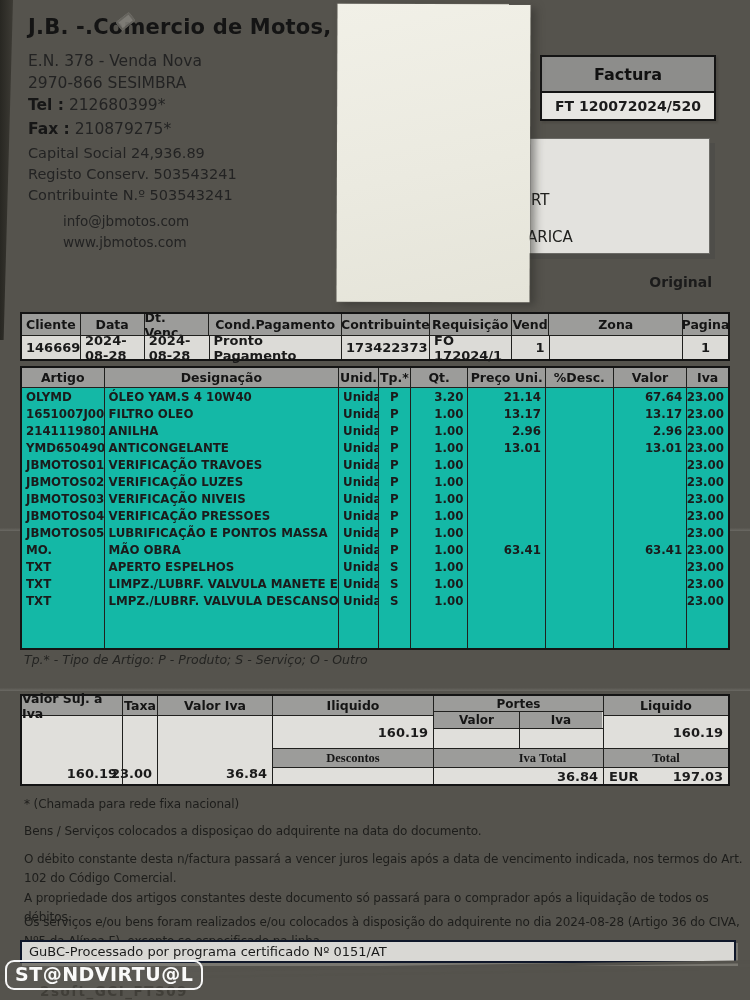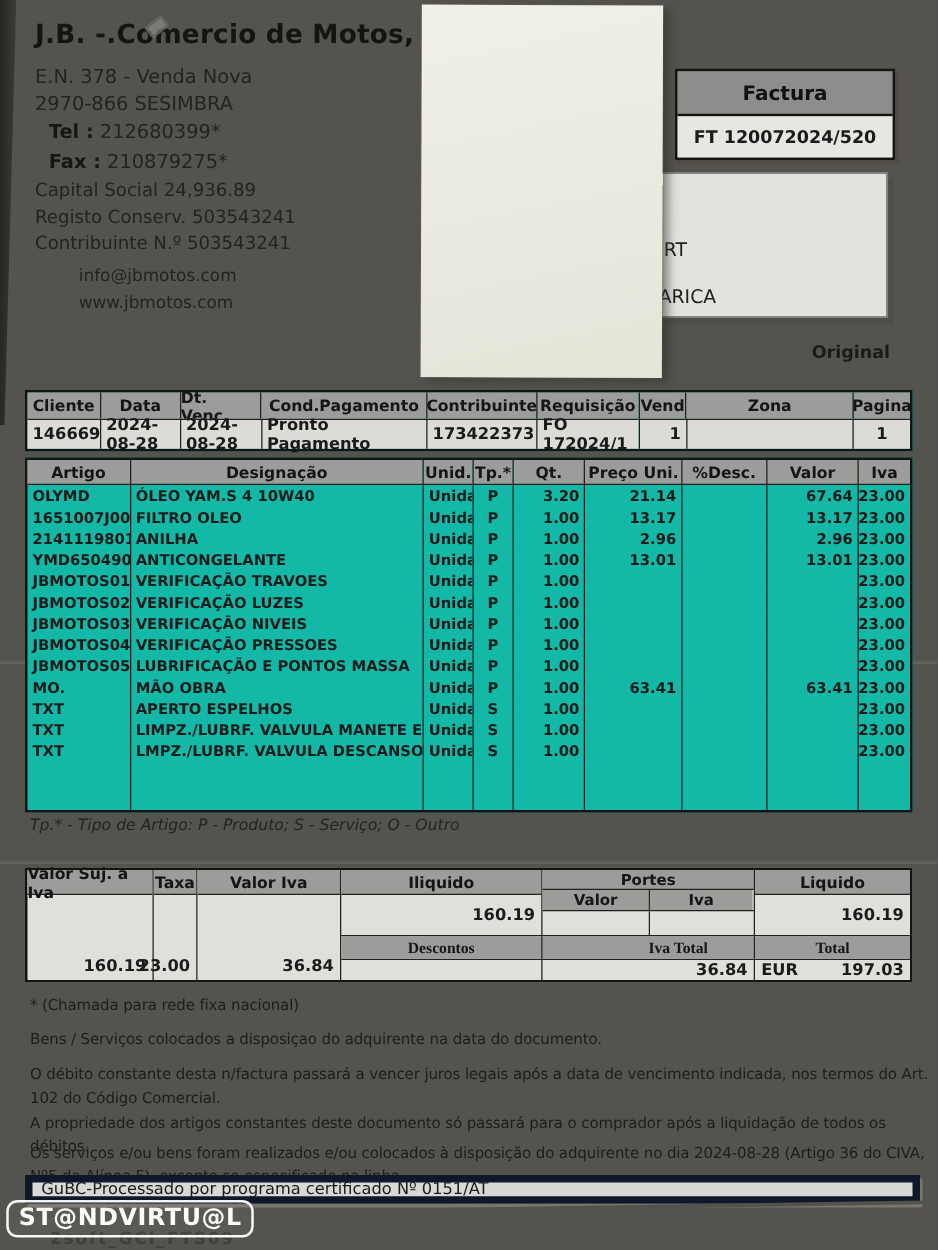--- a/index.html
+++ b/index.html
@@ -20,30 +20,30 @@
     clip-path:polygon(0 0,100% 0,28% 100%,0 100%);
   }
   .crease{left:0;width:750px;height:3px;opacity:.5;
     background:linear-gradient(180deg,rgba(96,94,88,.35),rgba(255,255,255,.25));}
   
   .company-name{left:28px;top:15px;font-size:21px;font-weight:bold;letter-spacing:.2px;color:#141414;}
   .staple{left:117px;top:16px;width:17px;height:11px;background:#84827c;transform:rotate(-38deg);
     border-radius:2px;opacity:.85;z-index:2;
     box-shadow:inset 0 0 0 2px #6a6862;}
   .addr{left:28px;font-size:15.5px;color:#232323;}
-  .addr b{color:#161616;margin-left:11px;}
+  .addr b{color:#161616;}
   .small1{font-size:14.5px;}
   .small2{font-size:13.5px;margin-left:35px;}
   
   .fact-box{left:540px;top:55px;width:172px;border:2px solid #141414;z-index:3;
     box-shadow:2px 2px 2px rgba(60,58,52,.35);}
   .fact-title{height:34px;background:#8d8d8b;border-bottom:2px solid #141414;
     display:flex;align-items:center;justify-content:center;
     font-size:16px;font-weight:bold;color:#111;}
-  .fact-num{height:33px;background:#e7e6e2;display:flex;align-items:center;justify-content:center;
+  .fact-num{height:26px;background:#e7e6e2;display:flex;align-items:center;justify-content:center;
     font-size:14px;font-weight:bold;}
   
   .addr-box{left:352px;top:138px;width:356px;height:114px;background:#e3e2de;
     border:1px solid #6b6a66;box-shadow:5px 5px 0 #4e4d49;z-index:2;}
   .frag{position:absolute;font-size:15px;font-weight:400;color:#20201e;}
   
   .sticker{left:337px;top:4px;width:193px;height:298px;z-index:4;
     background:linear-gradient(168deg,#f1f0e7 0%,#ebeae0 55%,#e5e4d9 100%);
     box-shadow:5px 3px 8px rgba(42,41,37,.5),0 0 0 1px rgba(118,116,108,.3);
     transform:rotate(.2deg);}
@@ -76,21 +76,21 @@
   .totals{left:20px;top:694px;width:710px;height:92px;display:flex;background:#e0dfdb;}
   .tot-col{display:flex;flex-direction:column;box-sizing:border-box;}
   .tot-val{font-size:13px;font-weight:600;display:flex;align-items:center;box-sizing:border-box;}
   .tv-bot{align-items:flex-end;justify-content:flex-end;padding:0 5px 3px 0;flex:1;}
   .w-vs{width:100px}.w-tx{width:35px}.w-vi{width:115px}
   .w-il{width:160px}.w-po{width:170px}
   .sub{height:16px;font-size:12px;}
   
   .fp{left:24px;width:726px;font-size:12px;letter-spacing:-.1px;line-height:19px;color:#1d1d1b;}
   .tpnote{left:24px;top:652px;font-size:12.5px;font-style:italic;font-weight:500;color:#242422;}
-  .gubc{left:20px;top:940px;width:716px;height:23px;border:6px solid #0f172a;background:#d9d8d4;
+  .gubc{left:20px;top:940px;width:716px;height:23px;border:2px solid #0f172a;background:#d9d8d4;
     display:flex;align-items:center;padding-left:7px;font-size:13px;font-weight:500;
     box-sizing:border-box;box-shadow:2px 3px 0 #78766f;z-index:2;}
   .fold{left:0;width:752px;background:#54524c;transform-origin:left center;z-index:3;}
   
   .wm-code{left:40px;top:983px;font-size:13.5px;font-weight:bold;color:#403e38;
     letter-spacing:1.5px;z-index:6;}
   .wm{left:5px;top:960px;border:2.5px solid rgba(255,255,255,.95);border-radius:9px;
     padding:1px 8px 3px 8px;z-index:7;background:rgba(255,255,255,.04);}
   .wm span{font-size:19px;font-weight:800;color:rgba(255,255,255,.97);letter-spacing:.5px;}
 </style>

